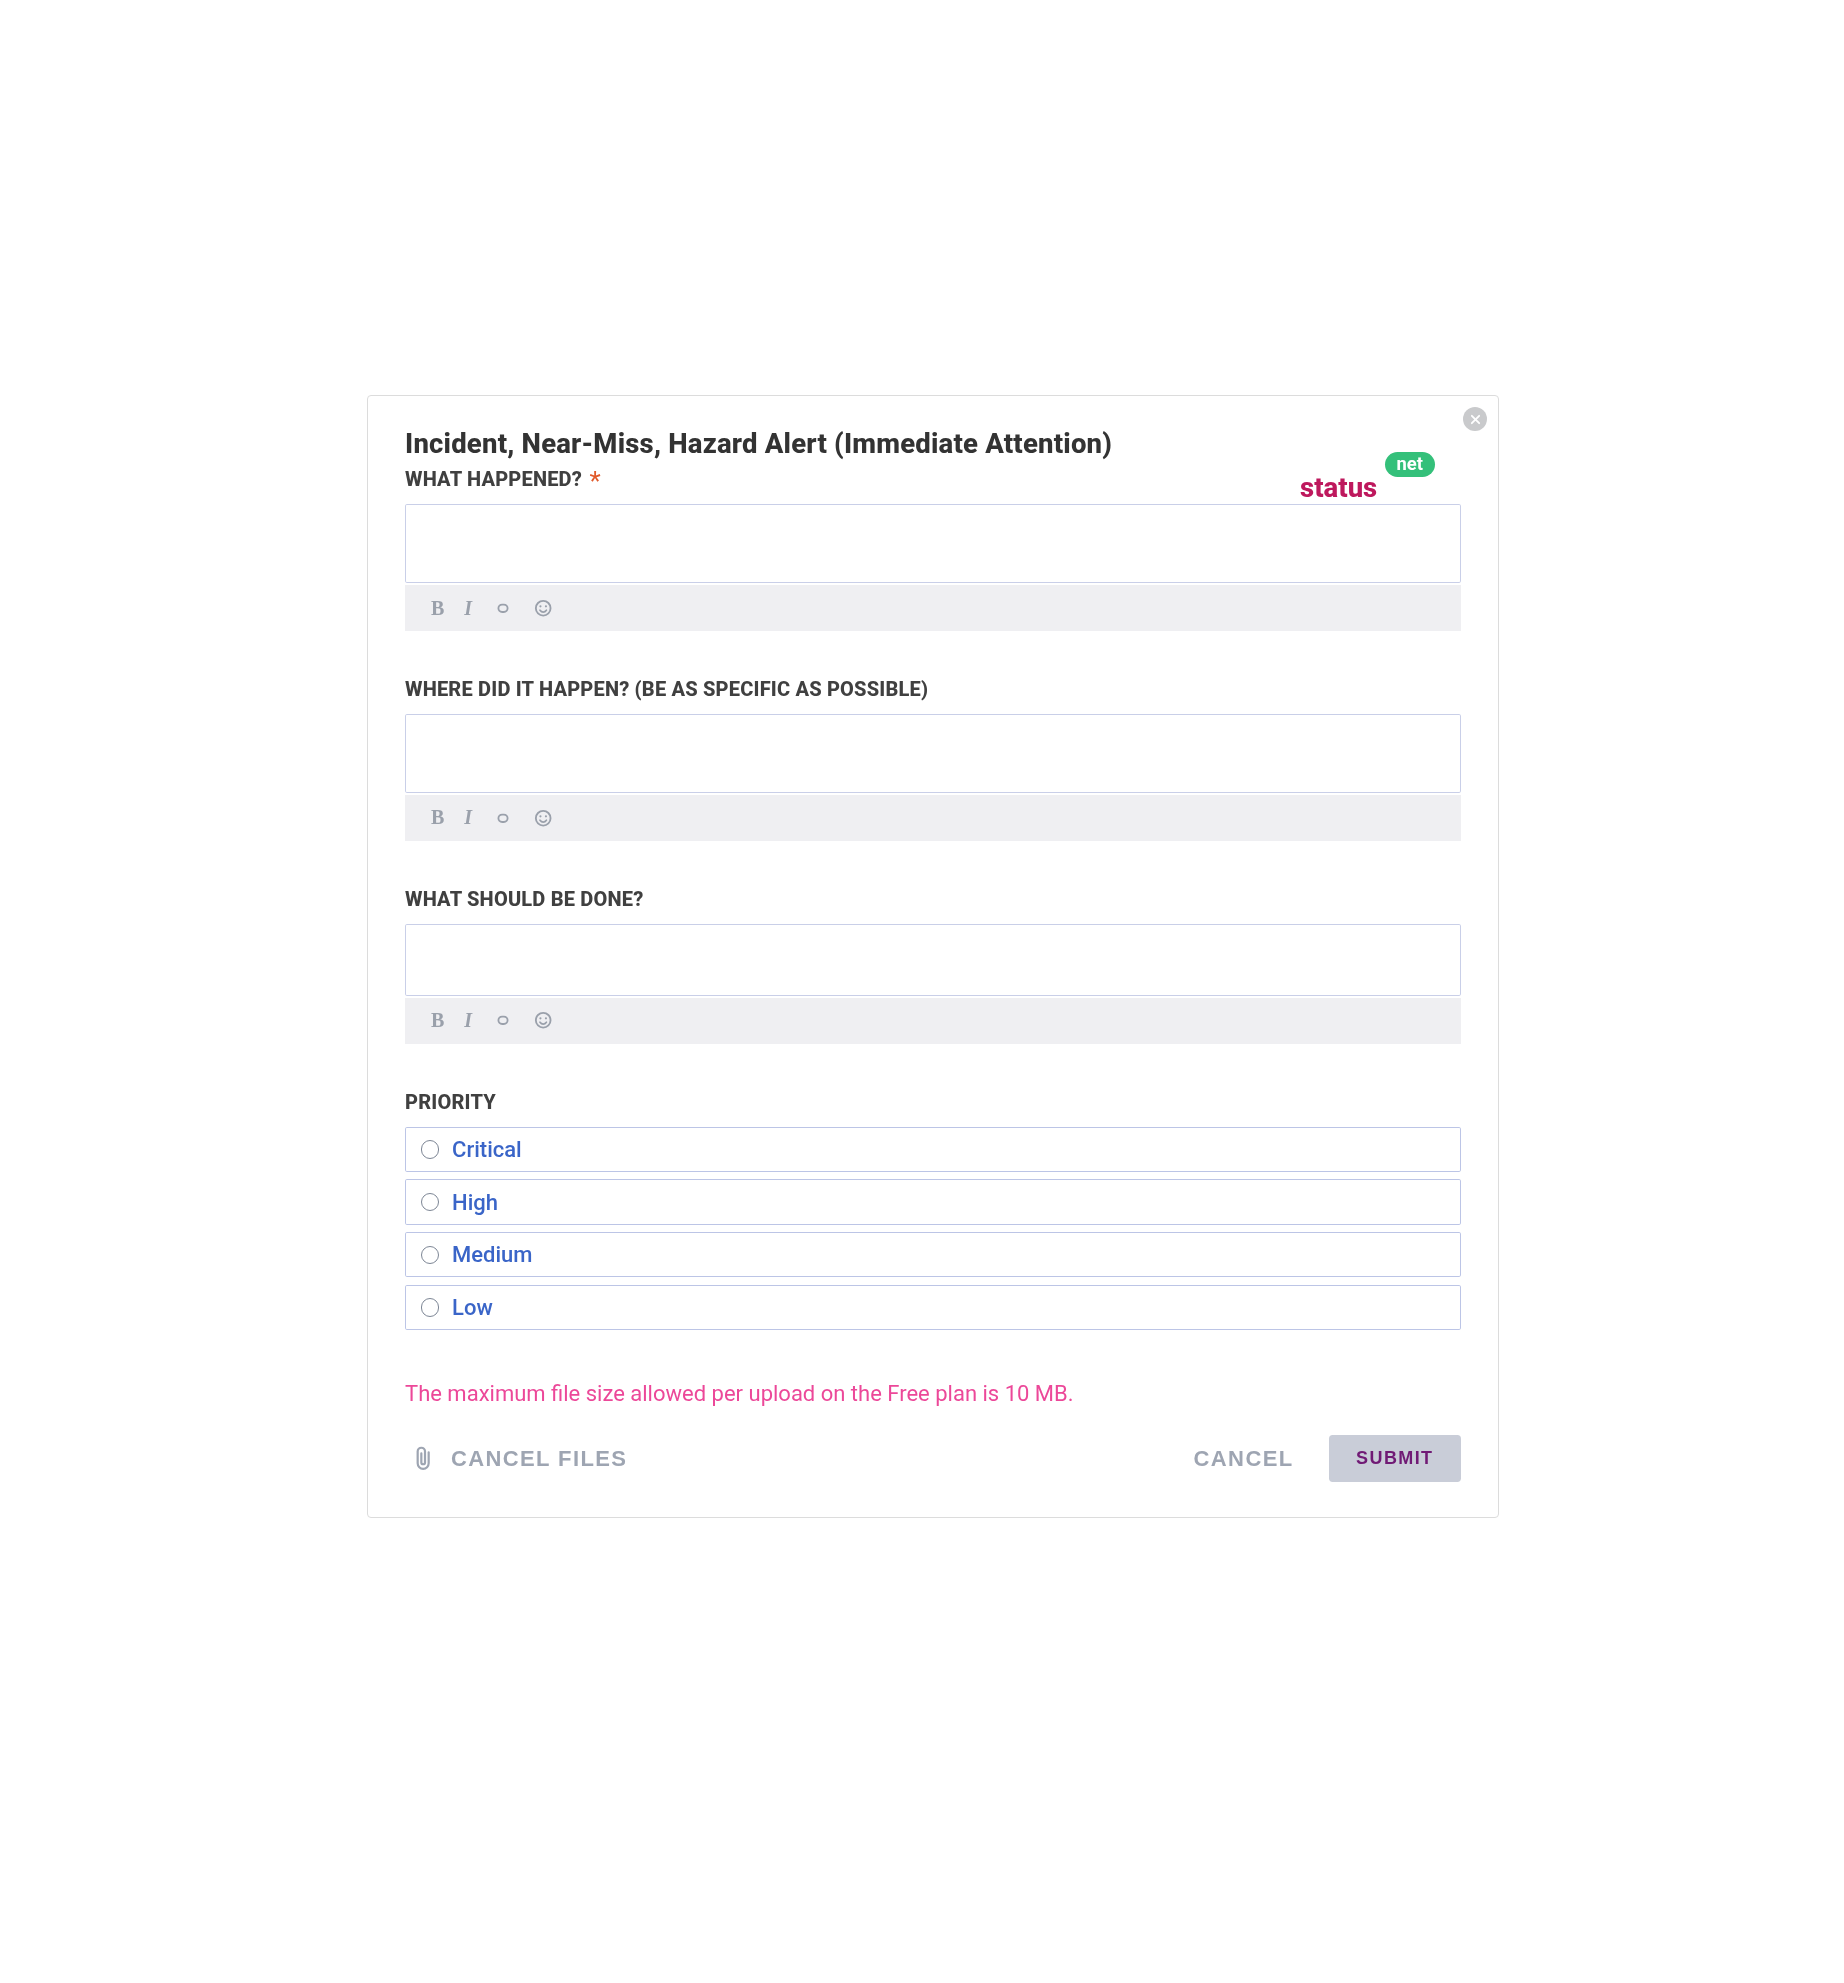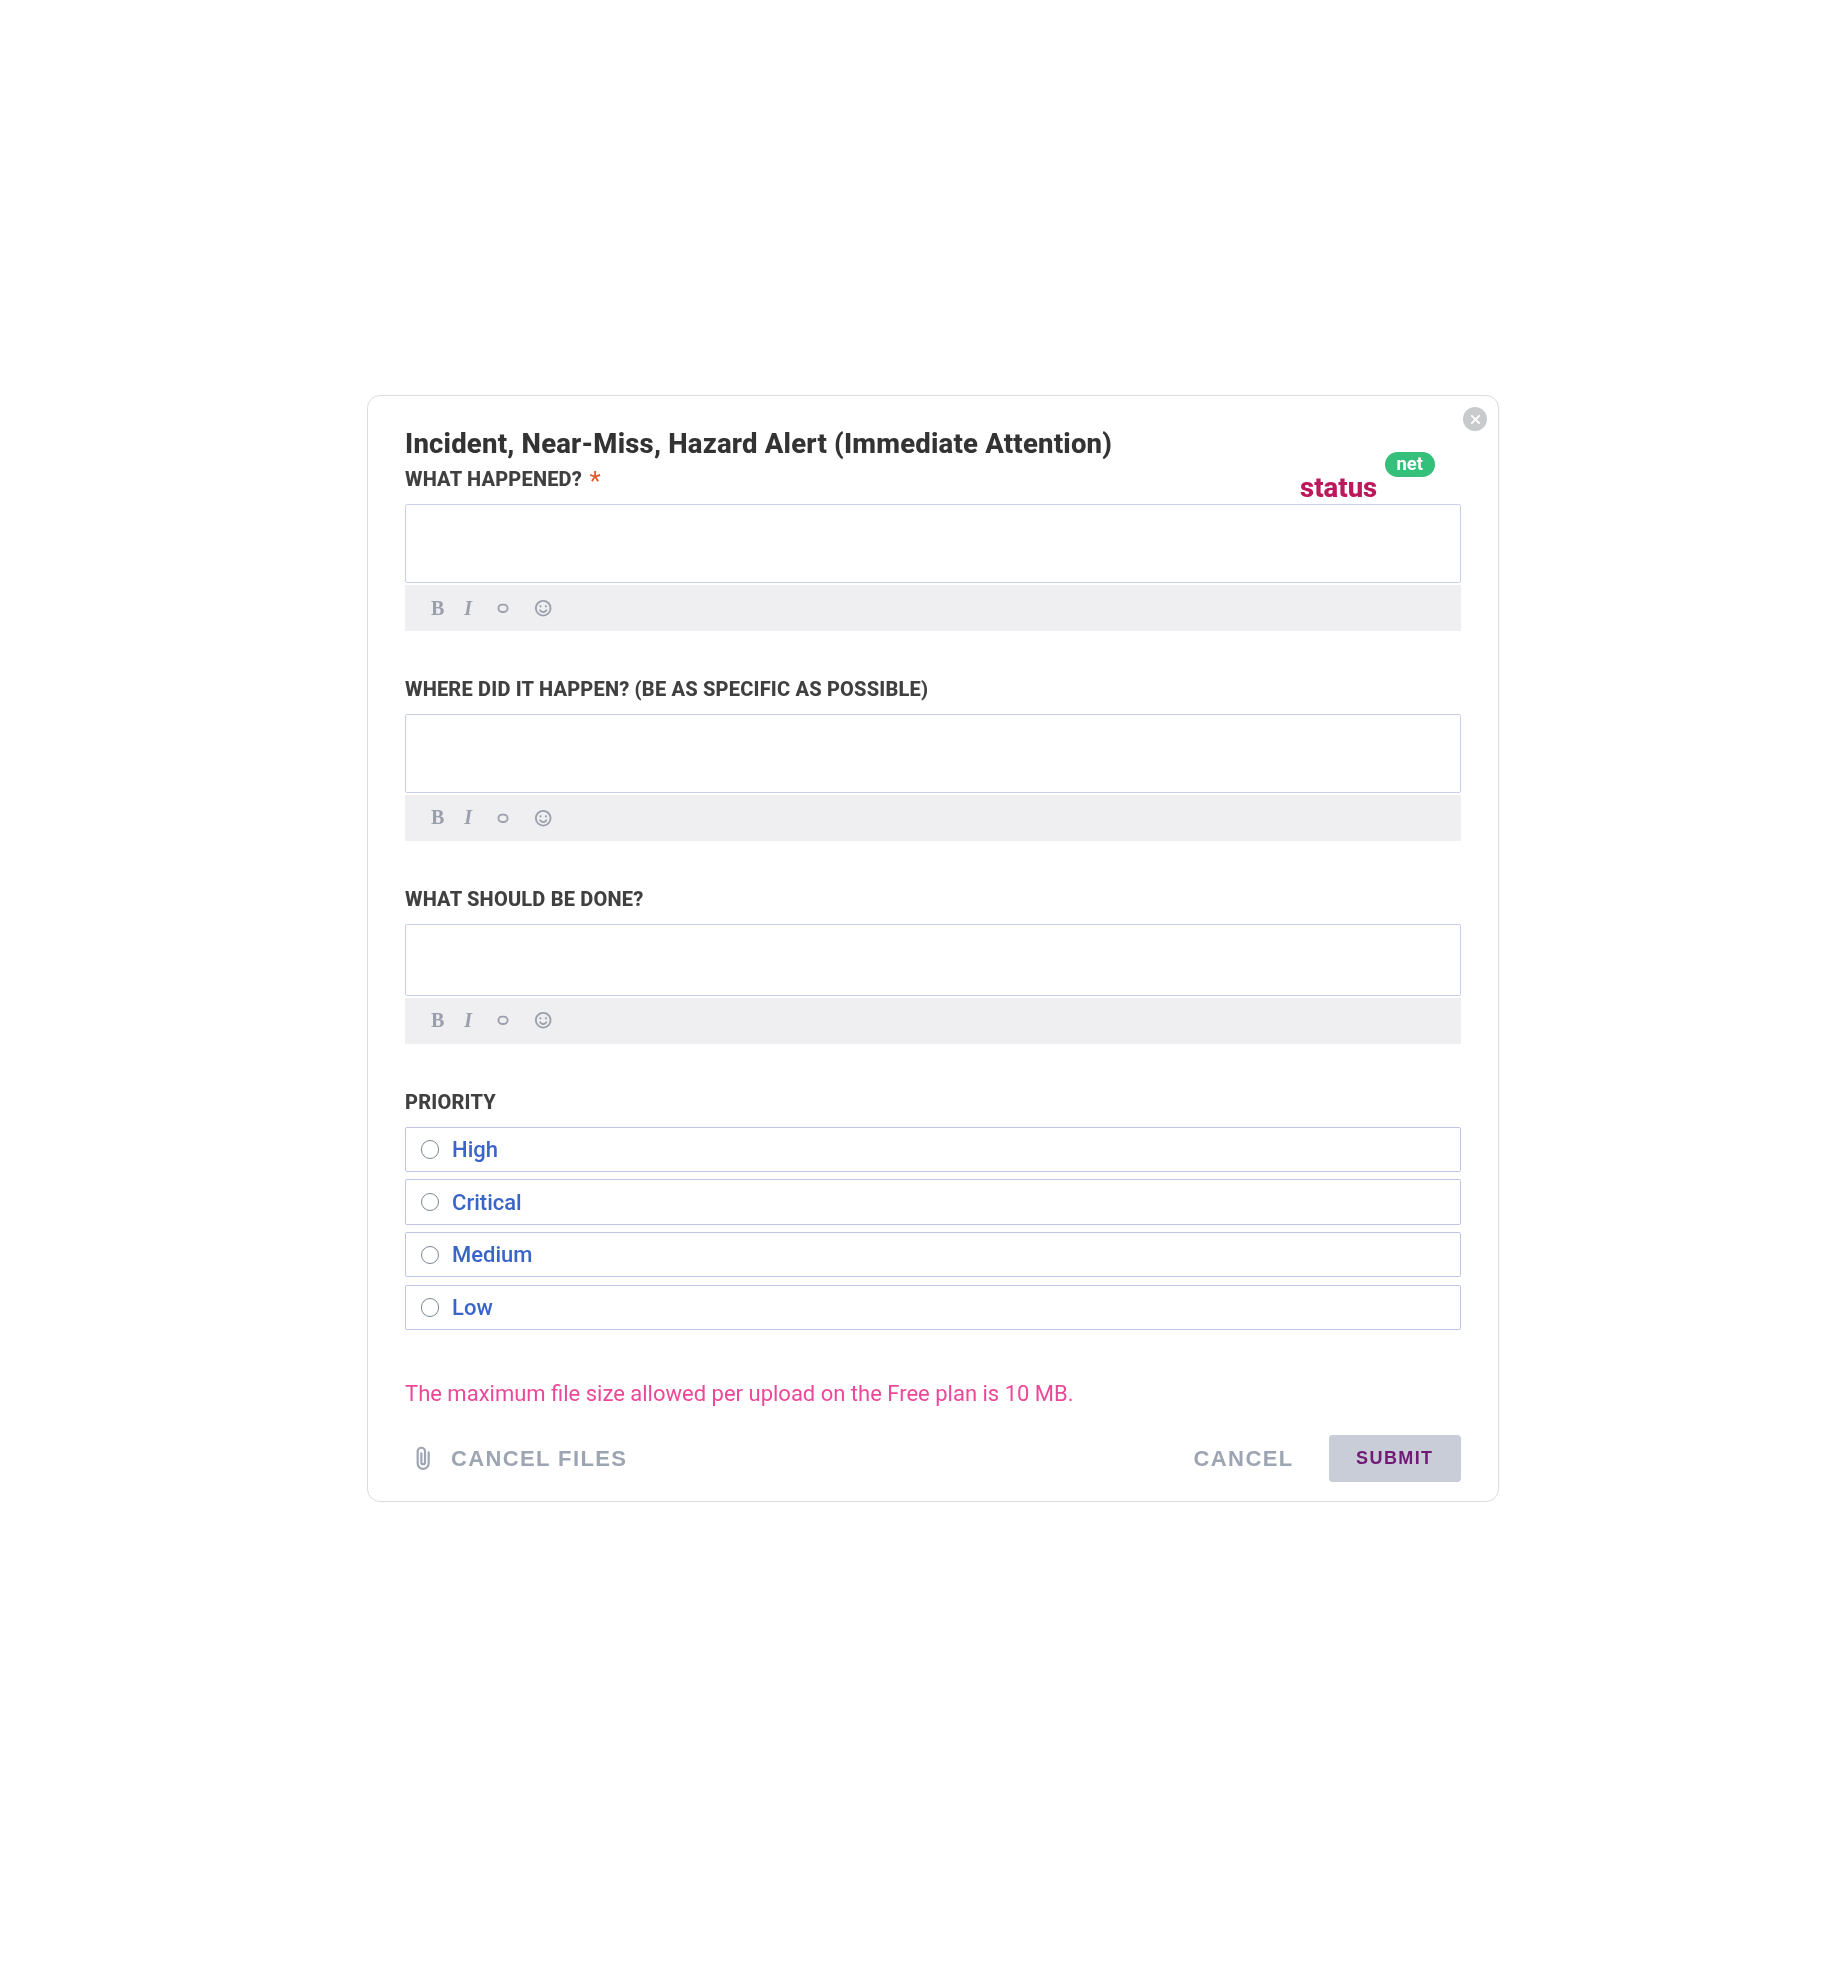--- a/index.html
+++ b/index.html
@@ -4,23 +4,23 @@
   <style>
     * { box-sizing: border-box; margin: 0; padding: 0; }
     html, body { width: 1845px; height: 1984px; background: #ffffff; font-family: -apple-system, BlinkMacSystemFont, "Segoe UI", Roboto, Helvetica, Arial, sans-serif; }
     .stage { width: 1845px; height: 1984px; position: relative; }
     .card {
       position: absolute;
       left: 367px;
       top: 395px;
       width: 1132px;
       border: 0.9px solid #dcdcdc;
-      border-radius: 13px;
+      border-radius: 4px;
       background: #ffffff;
-      padding: 31px 37px 19px 37px;
+      padding: 31px 37px 35px 37px;
       color: #333;
     }
     .card-header {
       position: relative;
     }
     .form-title {
       font-weight: 800;
       font-size: 27.5px;
       color: #333;
       letter-spacing: 0.2px;
@@ -239,25 +239,25 @@
             </svg>
         </button>
       </div>
     </div>
 
     <div class="section block">
       <span class="section-label">PRIORITY</span>
       <div class="priority-list">
         <label class="priority-item">
           <span class="radio-dot"></span>
+          <span class="priority-label">Critical</span>
+        </label>
+        <label class="priority-item">
+          <span class="radio-dot"></span>
           <span class="priority-label">High</span>
-        </label>
-        <label class="priority-item">
-          <span class="radio-dot"></span>
-          <span class="priority-label">Critical</span>
         </label>
         <label class="priority-item">
           <span class="radio-dot"></span>
           <span class="priority-label">Medium</span>
         </label>
         <label class="priority-item">
           <span class="radio-dot"></span>
           <span class="priority-label">Low</span>
         </label>
       </div>

